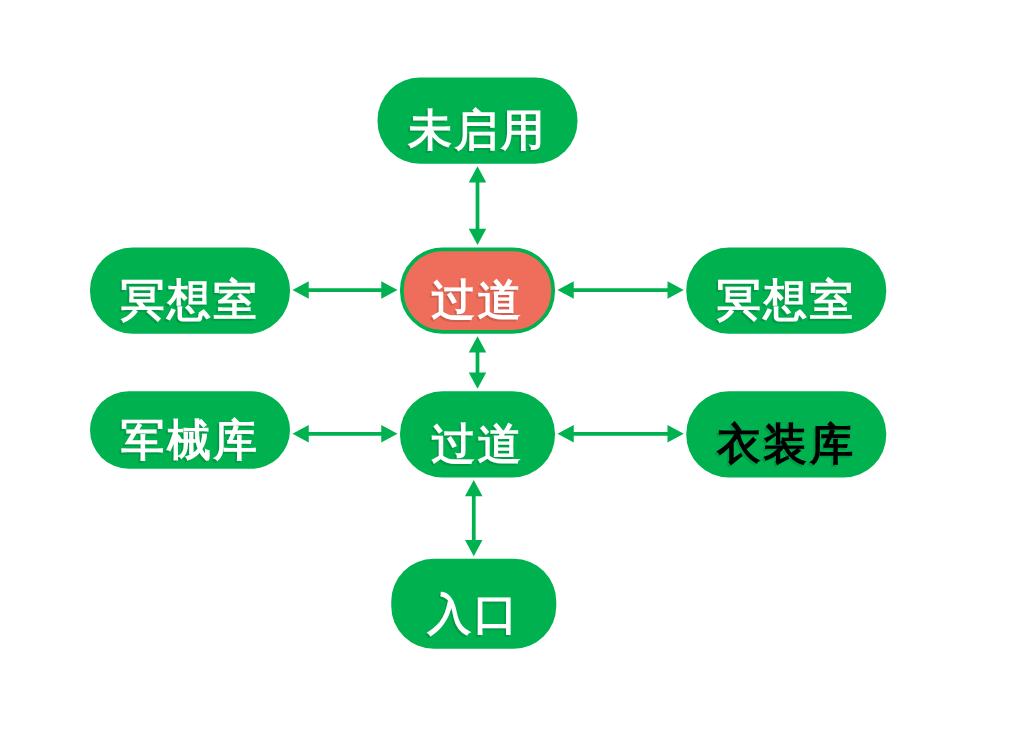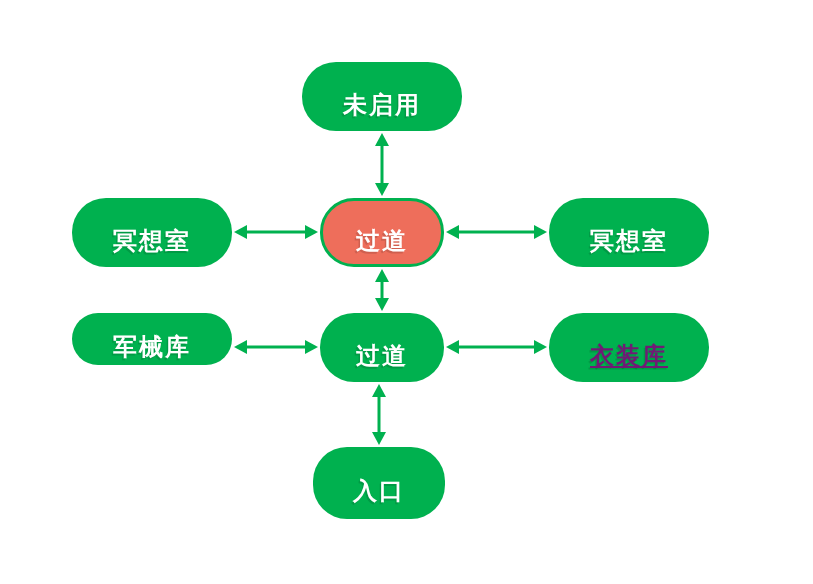--- a/index.html
+++ b/index.html
@@ -28,21 +28,21 @@
   .node {
     position: absolute;
     box-sizing: border-box;
     display: flex;
     align-items: center;
     justify-content: center;
     border-radius: 34px;
     z-index: 5;
   }
   .node .node-label {
-    font-size: 24px;
+    font-size: 35px;
     font-weight: bold;
     color: #ffffff;
     letter-spacing: 2px;
     line-height: 1;
     white-space: nowrap;
     text-shadow: -1.5px 1.5px 0 rgba(0,0,0,0.13);
     margin-top: 16px;
   }
   .node.normal {
     background: #00B14F;
@@ -100,26 +100,26 @@
       </div>
       <div class="node normal" style="left: 72px; top: 198px; width: 160px; height: 69px; background: rgb(0, 177, 79);">
         <span class="node-label" style="color: rgb(255, 255, 255);">冥想室</span>
       </div>
       <div class="node highlight" style="left: 320px; top: 198px; width: 124px; height: 69px; background: rgb(238, 110, 91); border-color: rgb(0, 177, 79);">
         <span class="node-label" style="color: rgb(255, 255, 255);">过道</span>
       </div>
       <div class="node normal" style="left: 549px; top: 198px; width: 160px; height: 69px; background: rgb(0, 177, 79);">
         <span class="node-label" style="color: rgb(255, 255, 255);">冥想室</span>
       </div>
-      <div class="node normal" style="left: 72px; top: 313px; width: 160px; height: 52px; background: rgb(0, 177, 79);">
+      <div class="node normal" style="left: 72px; top: 313px; width: 160px; height: 62px; background: rgb(0, 177, 79);">
         <span class="node-label" style="color: rgb(255, 255, 255);">军械库</span>
       </div>
       <div class="node normal" style="left: 320px; top: 313px; width: 124px; height: 69px; background: rgb(0, 177, 79);">
         <span class="node-label" style="color: rgb(255, 255, 255);">过道</span>
       </div>
       <div class="node normal" style="left: 549px; top: 313px; width: 160px; height: 69px; background: rgb(0, 177, 79);">
-        <span class="node-label" style="color: #701a75; text-decoration: underline;">衣装库</span>
+        <span class="node-label" style="color: #000000;">衣装库</span>
       </div>
       <div class="node normal" style="left: 313px; top: 447px; width: 132px; height: 72px; background: rgb(0, 177, 79);">
         <span class="node-label" style="color: rgb(255, 255, 255);">入口</span>
       </div>
     </div>
 </div>
 
 </body></html>

